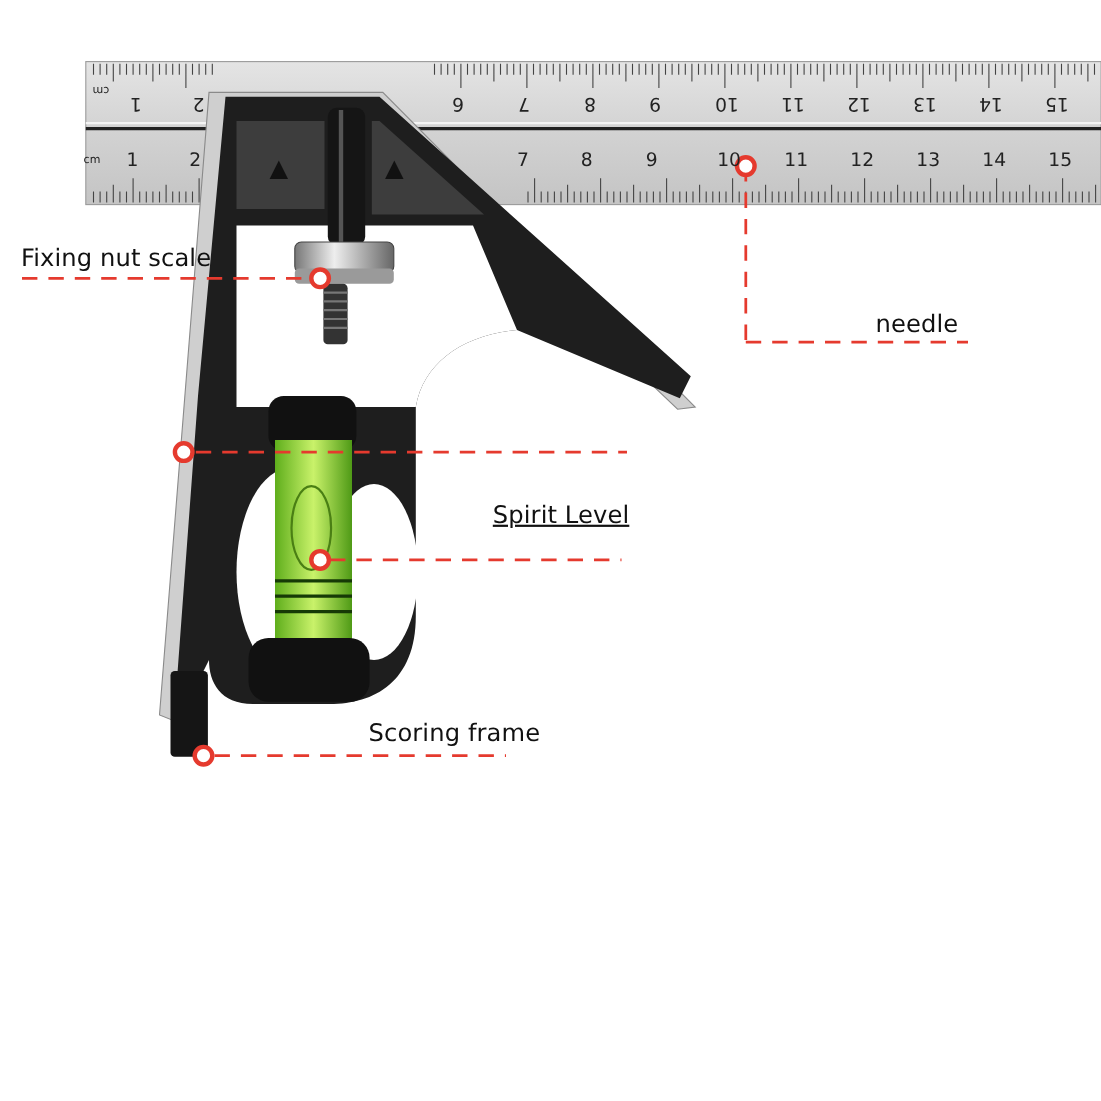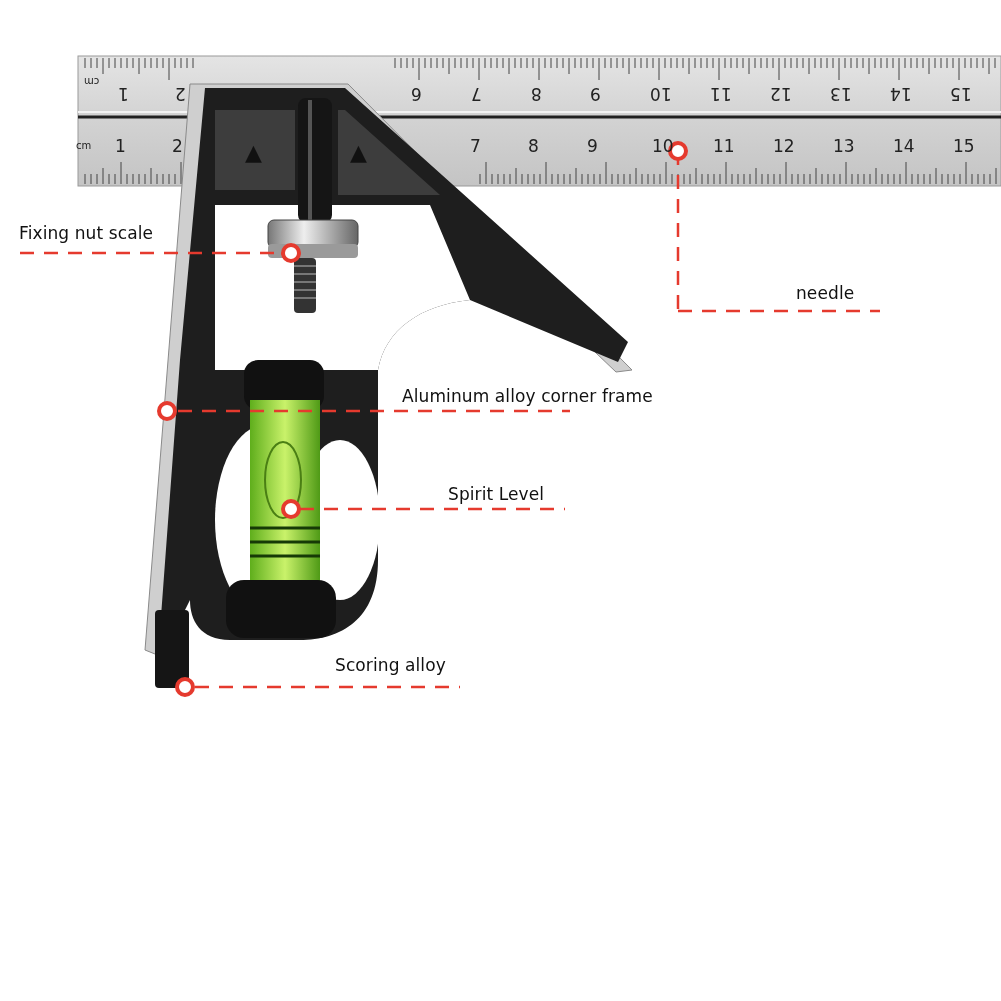--- a/index.html
+++ b/index.html
@@ -1,18 +1,18 @@
 <!DOCTYPE html>
 <html><head>
 <meta charset="utf-8">
 <style>
   html,body{margin:0;padding:0;background:#ffffff;}
   body{width:1001px;height:1001px;position:relative;overflow:hidden;font-family:"DejaVu Sans","Liberation Sans",sans-serif;}
   #scene{position:absolute;left:0;top:0;width:1001px;height:1001px;}
-  .label{position:absolute;font-size:17px;color:#111;white-space:nowrap;letter-spacing:0.1px;}
+  .label{position:absolute;font-size:22px;color:#111;white-space:nowrap;letter-spacing:0.1px;}
 </style>
 </head>
 <body>
 
 <div id="scene">
 
   <svg width="1001" height="1001" viewBox="0 0 1001 1001" style="position:absolute;left:0;top:0">
     <defs>
       <linearGradient id="steel" x1="0" y1="0" x2="0" y2="1">
         <stop offset="0" stop-color="#e4e4e4"></stop>
@@ -126,17 +126,16 @@
     <span style="position:absolute;left:652px;top:136px;font-size:17px;">10</span>
     <span style="position:absolute;left:713px;top:136px;font-size:17px;">11</span>
     <span style="position:absolute;left:773px;top:136px;font-size:17px;">12</span>
     <span style="position:absolute;left:833px;top:136px;font-size:17px;">13</span>
     <span style="position:absolute;left:893px;top:136px;font-size:17px;">14</span>
     <span style="position:absolute;left:953px;top:136px;font-size:17px;">15</span>
   </div>
 
   <div class="label" style="left:19px;top:223px;">Fixing nut scale</div>
   <div class="label" style="left:796px;top:283px;">needle</div>
-  <div class="label" style="left:402px;top:386px;">Aluminum alloy corner frame</div>
-  <div class="label" style="left:448px;top:484px;">Spirit Level</div>
-  <div class="label" style="left:335px;top:655px;">Scoring alloy</div>
+  <div class="label" style="left:448px;top:456px;text-decoration:underline;">Spirit Level</div>
+  <div class="label" style="left:335px;top:655px;">Scoring frame</div>
 
 </div>
 
 </body></html>

